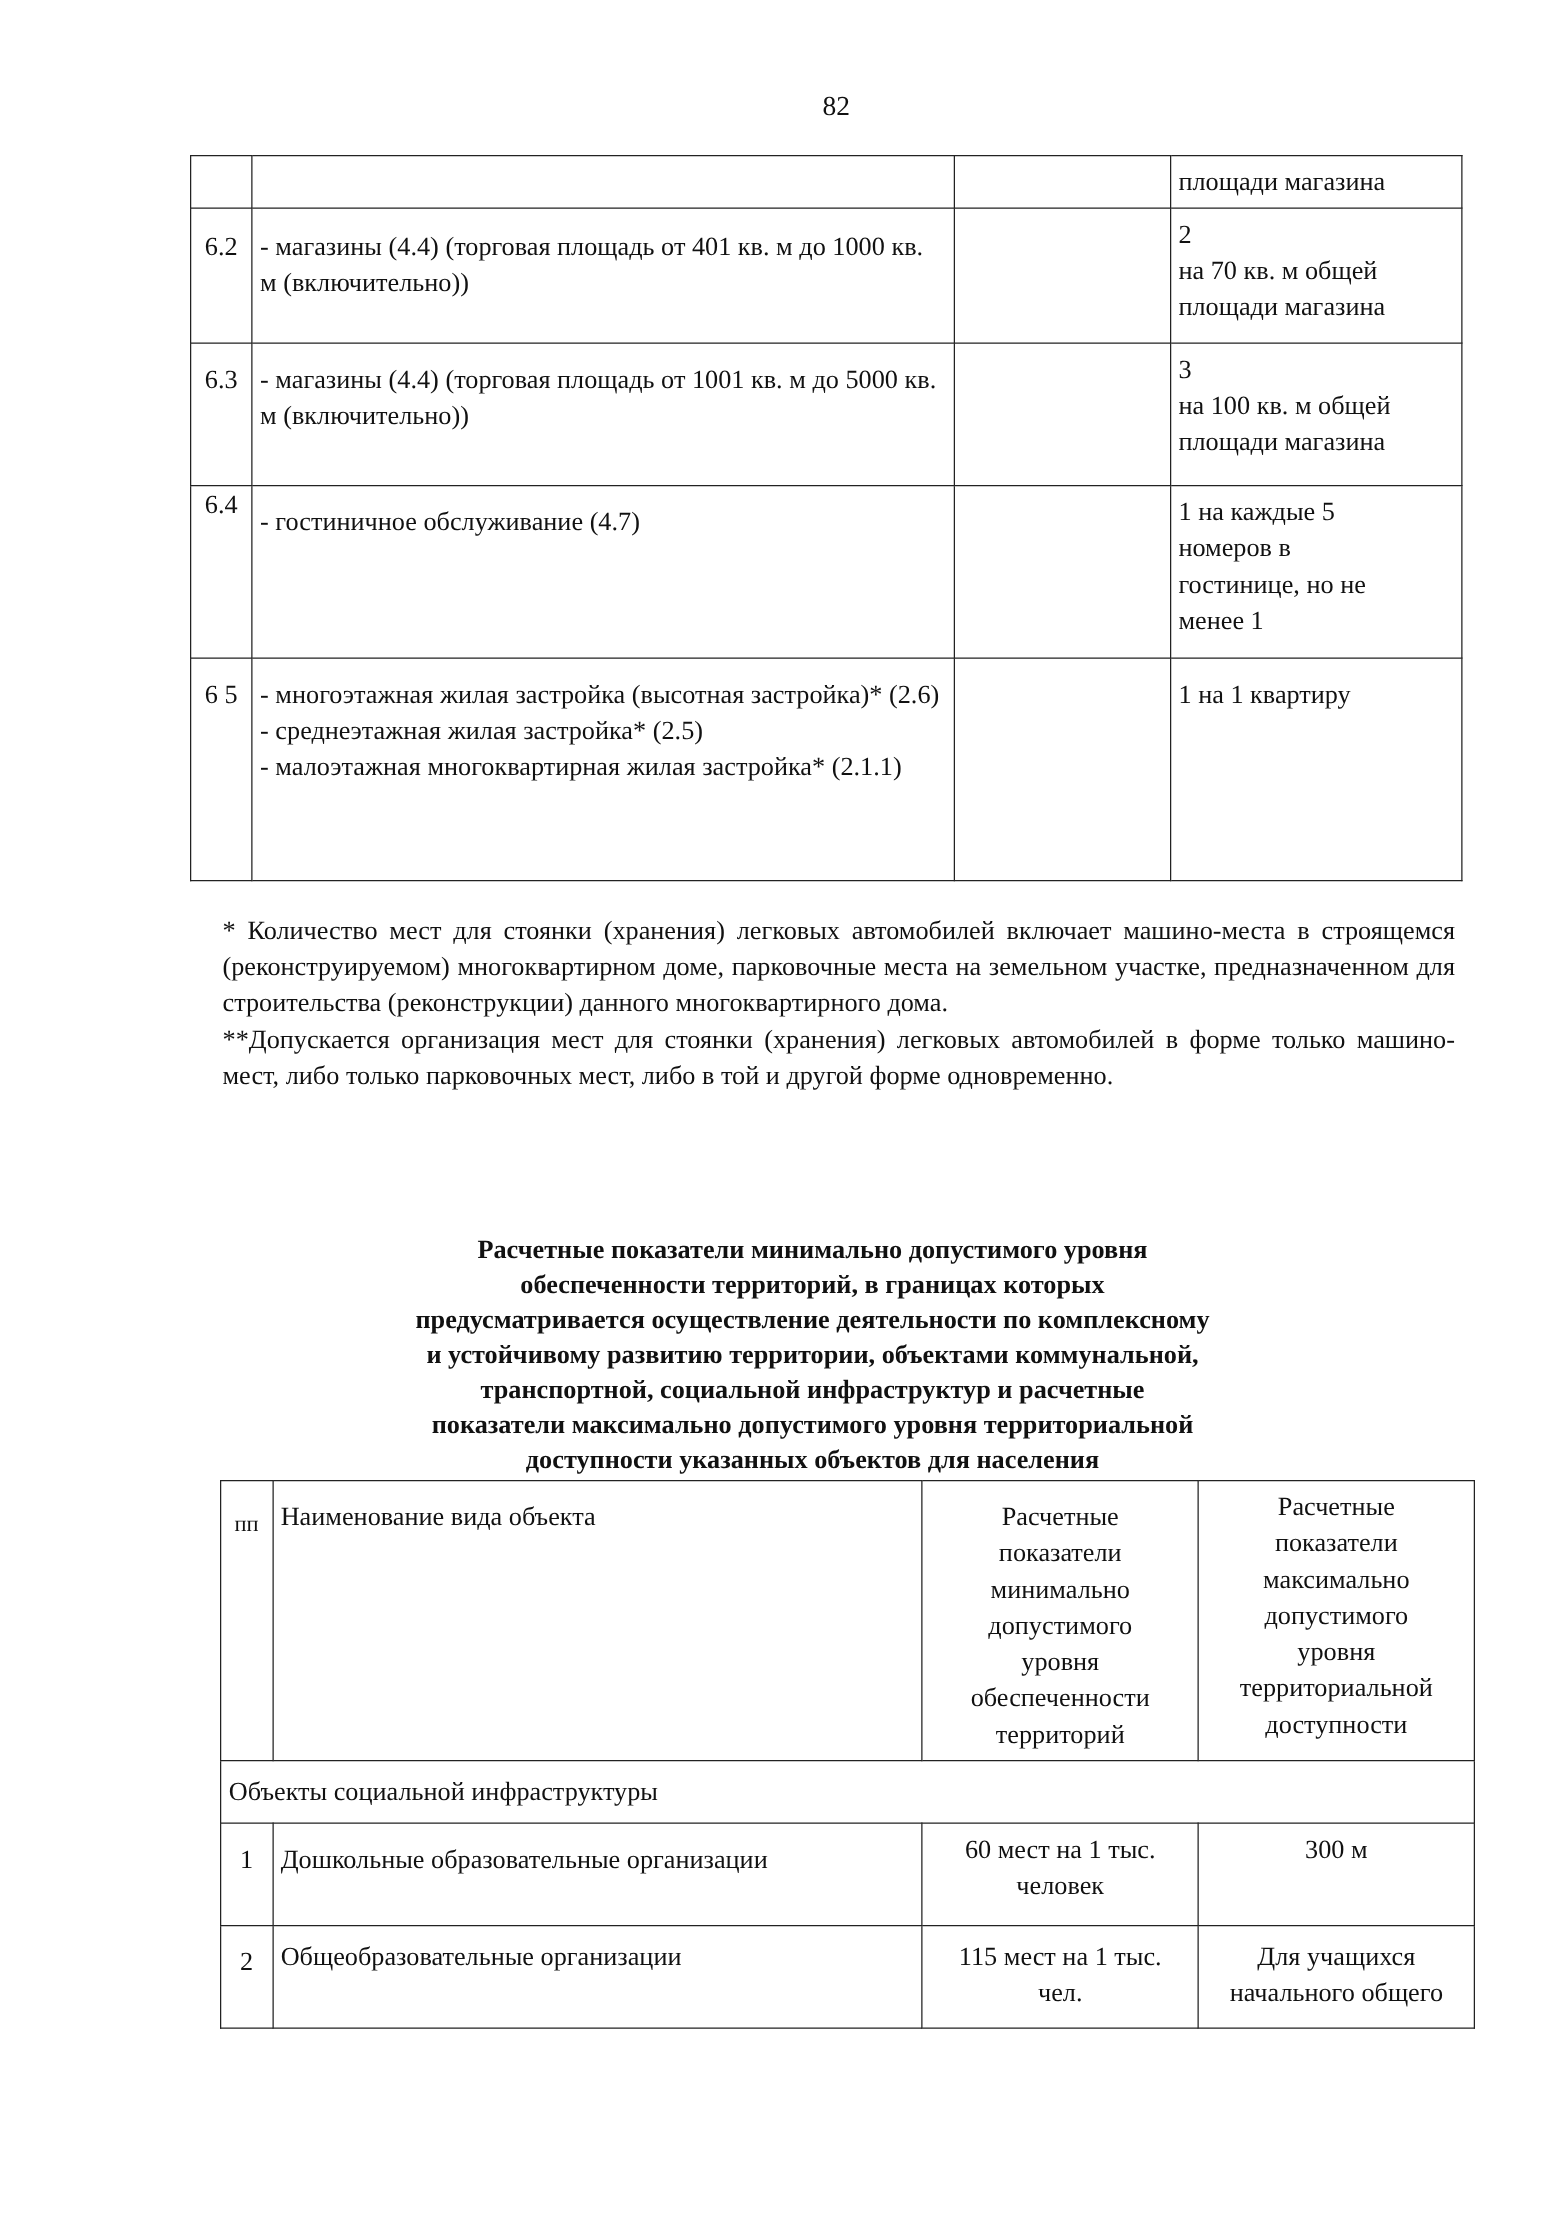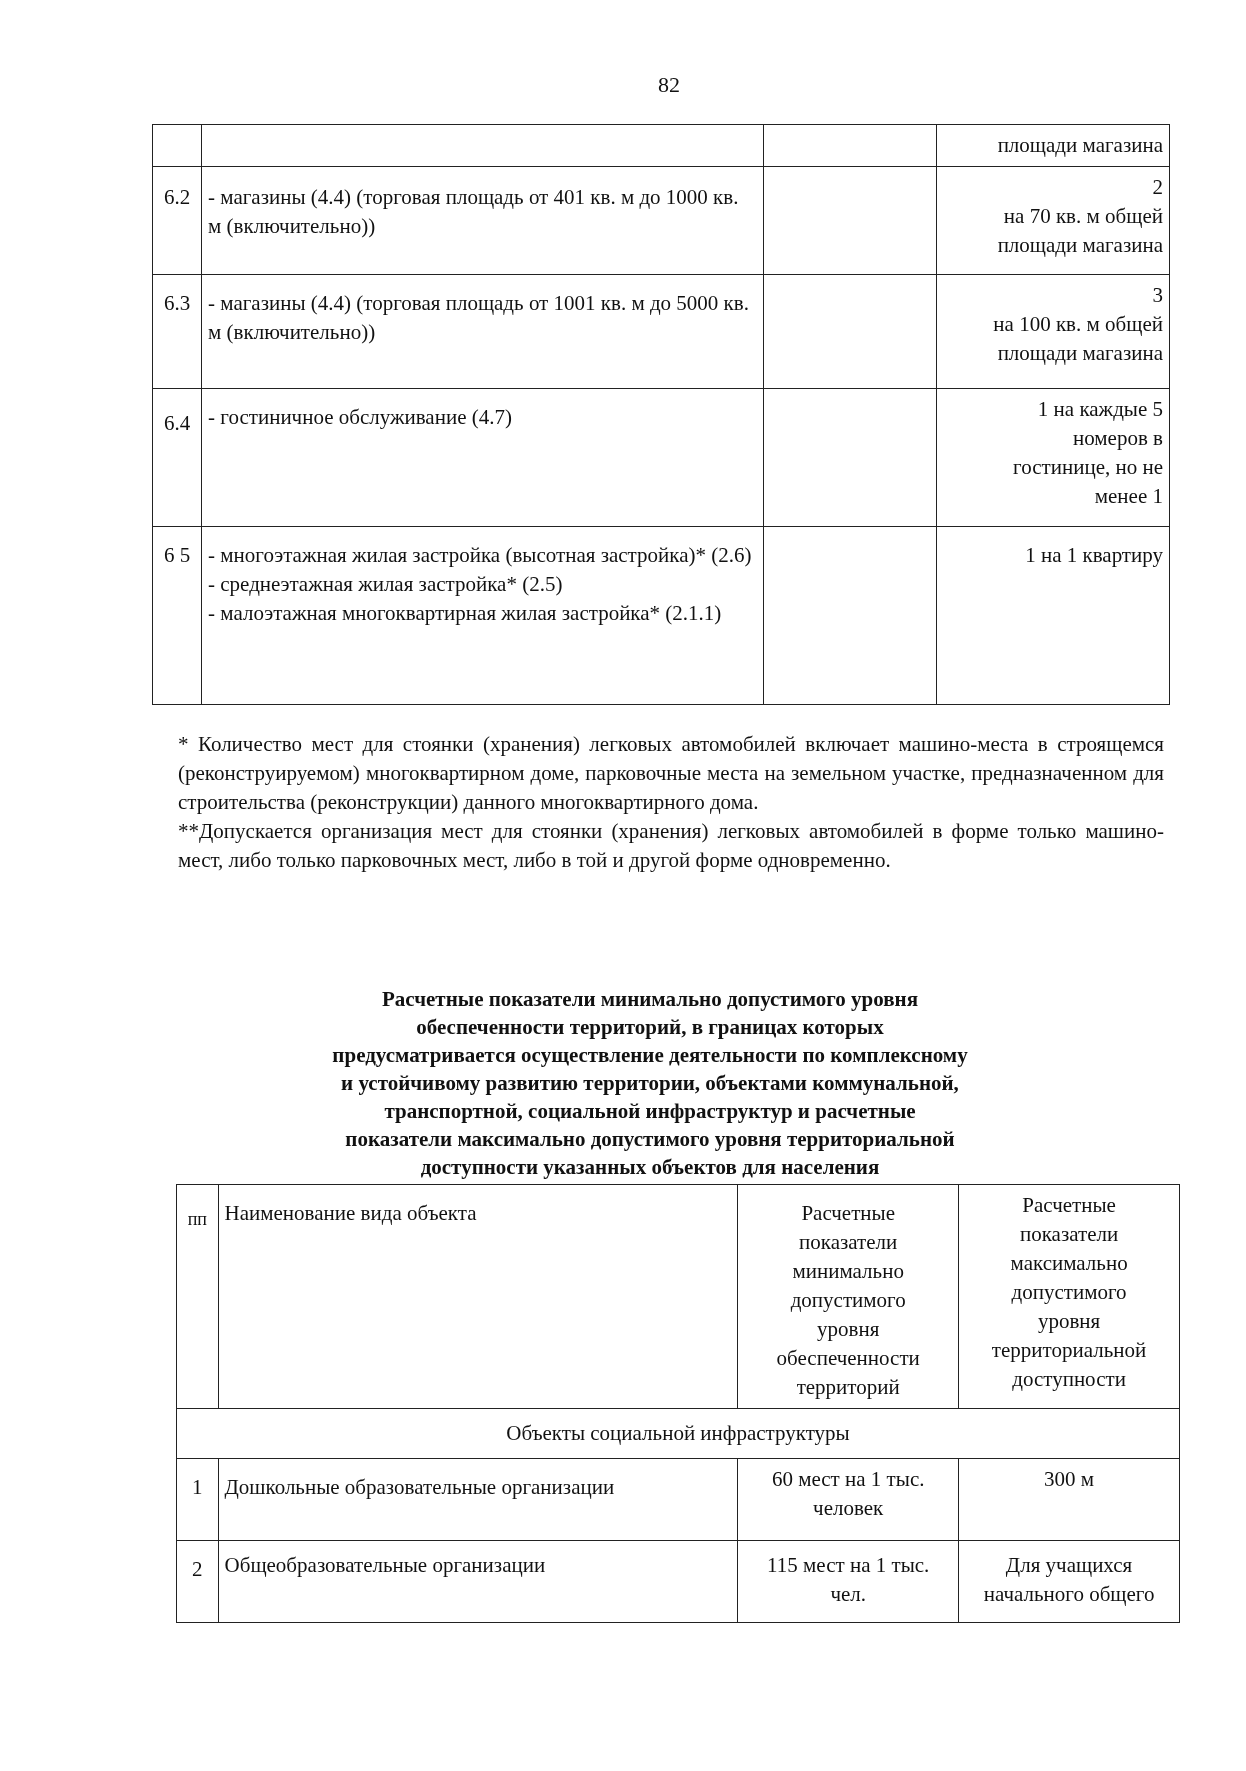--- a/index.html
+++ b/index.html
@@ -5,32 +5,32 @@
     html, body { margin: 0; padding: 0; background: #ffffff; }
     body { width: 1246px; height: 1771px; position: relative; overflow: hidden;
            font-family: "Liberation Serif", "DejaVu Serif", serif; color: #111; }
     .page-num { position: absolute; left: 0; width: 1246px; top: 72px; text-align: center; font-size: 22px; margin-left: 46px; }
     table { border-collapse: collapse; position: absolute; }
     td { border: 1.5px solid #222; vertical-align: top; font-size: 21px; line-height: 29px; padding: 6px 6px; }
     .t1 { left: 152px; top: 124px; width: 1018px; }
     .t1 .c0 { width: 36px; text-align: center; padding-top: 68px - 56px; }
     .t1 .c1 { width: 548px; }
     .t1 .c2 { width: 160px; }
-    .t1 .c3 { width: 220px; text-align: right; }
+    .t1 .c3 { width: 220px; text-align: left; }
     .just { text-align: justify; text-align-last: left; }
     .notes { position: absolute; left: 178px; top: 730px; width: 986px; font-size: 21px; line-height: 29px; text-align: justify; }
     .notes p { margin: 0; }
     .heading { position: absolute; left: 240px; width: 820px; top: 985px; text-align: center; font-weight: bold; font-size: 21px; line-height: 28px; }
     .t2 { left: 176px; top: 1184px; width: 1004px; }
     .t2 .c0 { width: 28px; text-align: center; }
     .t2 .c1 { width: 500px; }
     .t2 .c2 { width: 205px; text-align: center; }
     .t2 .c3 { width: 205px; text-align: center; }
     .hdr-name { text-align: left; }
-    .section { text-align: center; }
+    .section { }
   </style>
 </head>
 <body>
 
 <div class="page-num">82</div>
 
 <table class="t1">
   <tbody>
       <tr style="height:42px">
     <td class="c0"></td>
@@ -58,21 +58,21 @@
           <div>- магазины (4.4)  (торговая площадь от 1001 кв. м до 5000 кв. м (включительно))</div>
         </td>
     <td class="c2"></td>
     <td class="c3">
       <div>3</div>
       <div>на 100 кв. м общей</div>
       <div>площади магазина</div>
     </td>
   </tr>
   <tr style="height:138px">
-    <td class="c0" style="padding-top:20px">6.4</td>
+    <td class="c0" style="padding-top:0">6.4</td>
     <td class="c1" style="padding-top:14px">
           <div>- гостиничное обслуживание (4.7)</div>
         </td>
     <td class="c2"></td>
     <td class="c3">
       <div>1 на каждые 5</div>
       <div>номеров в</div>
       <div>гостинице, но не</div>
       <div>менее 1</div>
     </td>

